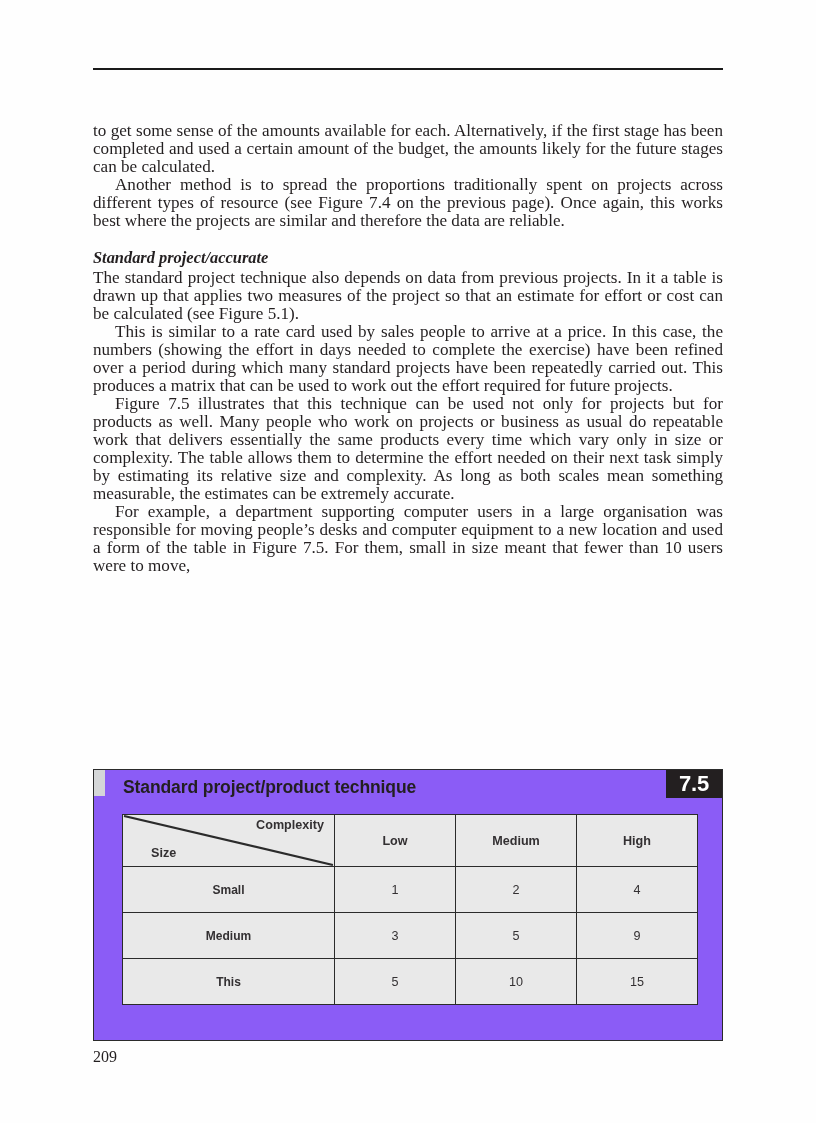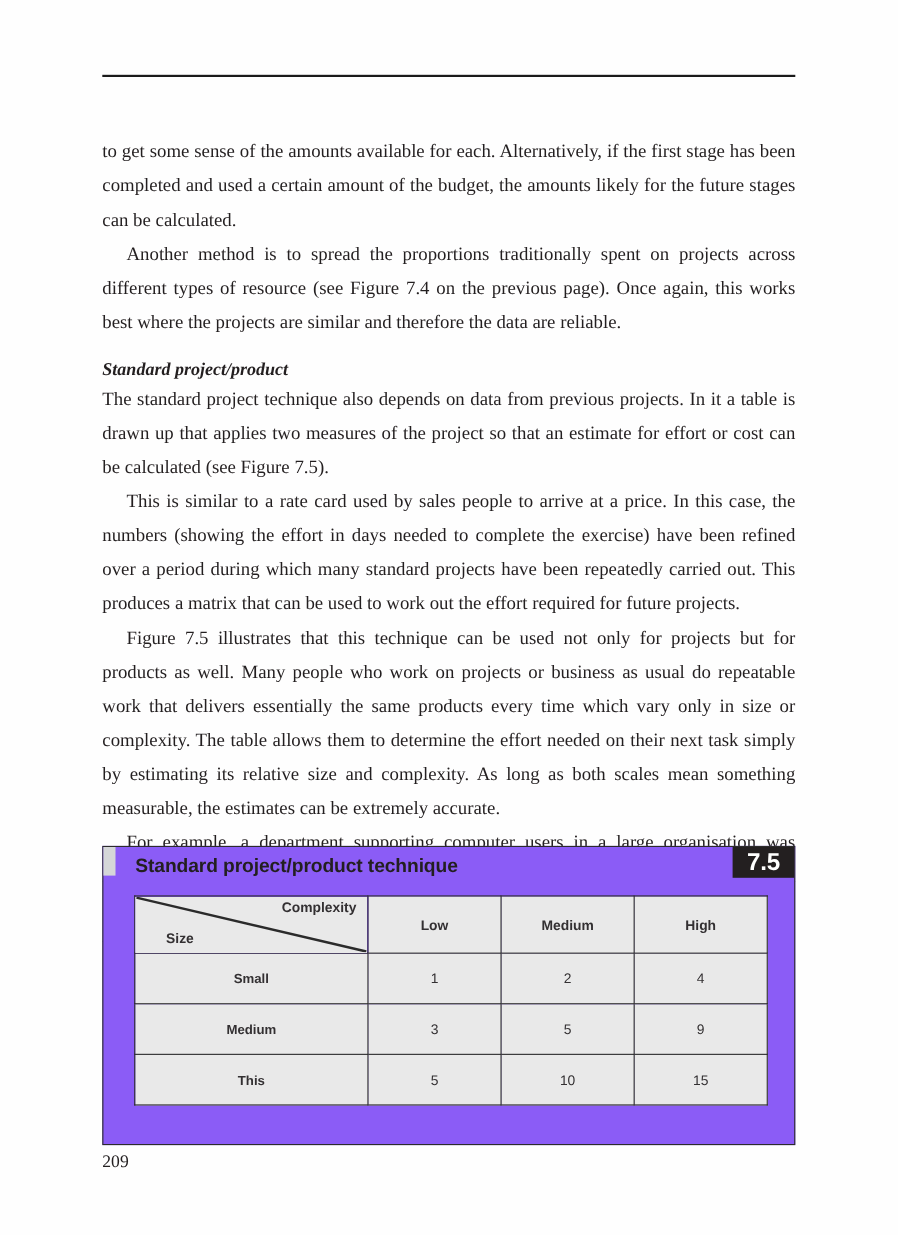--- a/index.html
+++ b/index.html
@@ -52,21 +52,21 @@
   
   .body-col {
     position: absolute;
     left: 93px;
     top: 122px;
     width: 630px;
   }
   p.para {
     margin: 0;
     font-size: 17.1px;
-    line-height: 31px;
+    line-height: 18px;
     text-align: justify;
     text-justify: inter-word;
     -webkit-hyphens: none;
     hyphens: none;
     color: #231f20;
   }
   p.indent {
     text-indent: 22px;
   }
   h2.subhead {
@@ -210,23 +210,23 @@
 <div class="page">
 
   <div class="running-head">
     <div class="running-head-rule"></div>
   </div>
 
   <div class="body-col">
     <p class="para">to get some sense of the amounts available for each. Alternatively, if the first stage has been completed and used a certain amount of the budget, the amounts likely for the future stages can be calculated.</p>
     <p class="para indent">Another method is to spread the proportions traditionally spent on projects across different types of resource (see Figure 7.4 on the previous page). Once again, this works best where the projects are similar and therefore the data are reliable.</p>
 
-    <h2 class="subhead">Standard project/product</h2>
-
-    <p class="para">The standard project technique also depends on data from previous projects. In it a table is drawn up that applies two measures of the project so that an estimate for effort or cost can be calculated (see Figure 7.5).</p>
+    <h2 class="subhead">Standard project/accurate</h2>
+
+    <p class="para">The standard project technique also depends on data from previous projects. In it a table is drawn up that applies two measures of the project so that an estimate for effort or cost can be calculated (see Figure 5.1).</p>
     <p class="para indent">This is similar to a rate card used by sales people to arrive at a price. In this case, the numbers (showing the effort in days needed to complete the exercise) have been refined over a period during which many standard projects have been repeatedly carried out. This produces a matrix that can be used to work out the effort required for future projects.</p>
     <p class="para indent">Figure 7.5 illustrates that this technique can be used not only for projects but for products as well. Many people who work on projects or business as usual do repeatable work that delivers essentially the same products every time which vary only in size or complexity. The table allows them to determine the effort needed on their next task simply by estimating its relative size and complexity. As long as both scales mean something measurable, the estimates can be extremely accurate.</p>
     <p class="para indent">For example, a department supporting computer users in a large organisation was responsible for moving people’s desks and computer equipment to a new location and used a form of the table in Figure 7.5. For them, small in size meant that fewer than 10 users were to move,</p>
   </div>
 
   <div class="figure-box">
     <div class="figure-tab"></div>
 
     <div class="figure-title">Standard project/product technique</div>
 

